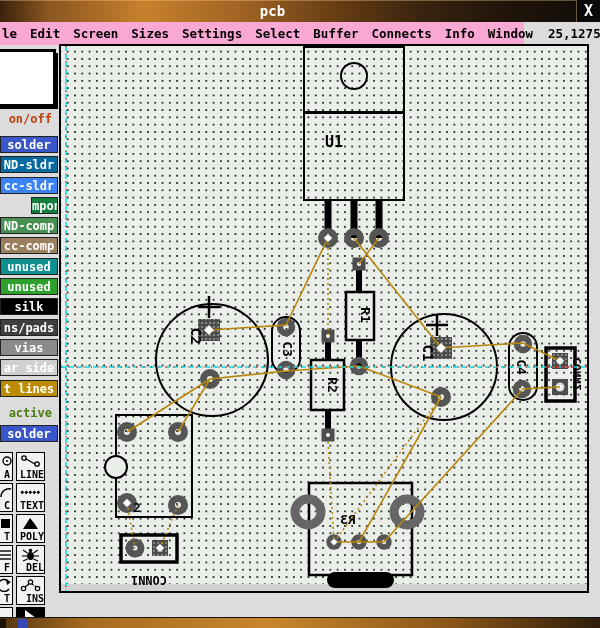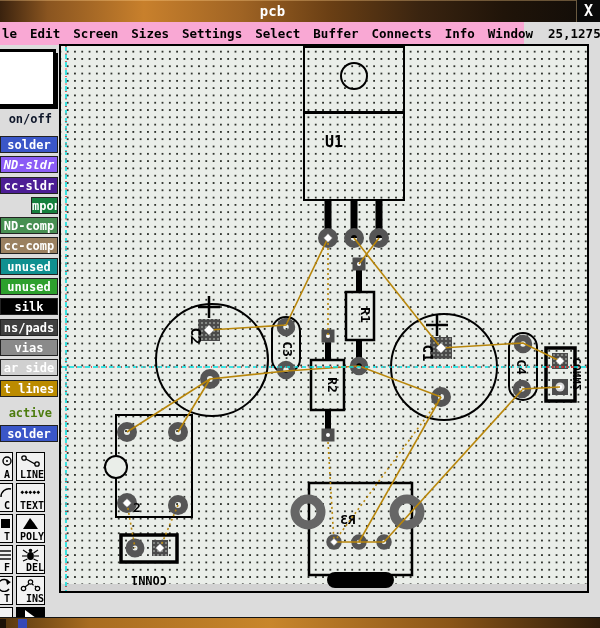--- a/index.html
+++ b/index.html
@@ -22,21 +22,21 @@
   .menubar{position:absolute;left:0;top:22px;width:524px;height:23px;background:#f9a8d4;
     display:flex;align-items:center;gap:13px;padding-left:2px;box-sizing:border-box;
     font-size:12.5px;font-weight:bold;color:#000;white-space:nowrap;}
   .menubar .mi{cursor:pointer;}
   .menubar .readout{margin-left:2px;}
 
   
   .preview{position:absolute;left:-8px;top:49px;width:58px;height:52px;background:#fff;
     border:3px solid #000;box-shadow:3px 3px 0 -1px #000;}
   .onoff{position:absolute;left:0;top:112px;width:52px;text-align:right;
-    font-size:12px;font-weight:bold;color:#0f172a;}
+    font-size:12px;font-weight:bold;color:#c2410c;}
   .layers{position:absolute;left:0;top:136px;width:58px;}
   .layerbtn{height:17px;margin-bottom:3.3px;color:#fff;font-size:12px;font-weight:bold;
     text-align:center;line-height:17px;border:1px solid #222;box-sizing:border-box;
     cursor:pointer;overflow:hidden;}
   .activelbl{position:absolute;left:0;top:406px;width:52px;text-align:right;
     font-size:12px;font-weight:bold;color:#4d7c0f;}
   .activebtn{position:absolute;left:0;top:425px;width:58px;}
 
   
   .toolbtn{position:absolute;width:29px;height:29px;background:#f2f2f2;border:1px solid #000;
@@ -85,22 +85,22 @@
     <span class="mi">Info</span>
     <span class="mi">Window</span>
     <span class="readout">25,1275</span>
   </div>
 
   <div class="preview"></div>
   <div class="onoff">on/off</div>
 
   <div class="layers">
     <div class="layerbtn" style="background: rgb(58, 86, 200);">solder</div>
-    <div class="layerbtn" style="background: #8b5cf6; font-style: italic;">ND-sldr</div>
-    <div class="layerbtn" style="background: #4c1d95;">cc-sldr</div>
+    <div class="layerbtn" style="background: #0369a1;">ND-sldr</div>
+    <div class="layerbtn" style="background: #3b82f6;">cc-sldr</div>
     <div class="layerbtn" style="background: #15803d; margin-left: 31px;">mponent</div>
     <div class="layerbtn" style="background: rgb(71, 143, 82);">ND-comp</div>
     <div class="layerbtn" style="background: rgb(154, 128, 96);">cc-comp</div>
     <div class="layerbtn" style="background: rgb(15, 144, 144);">unused</div>
     <div class="layerbtn" style="background: rgb(45, 160, 45);">unused</div>
     <div class="layerbtn" style="background: rgb(0, 0, 0);">silk</div>
     <div class="layerbtn" style="background: rgb(63, 63, 63);">ns/pads</div>
     <div class="layerbtn" style="background: rgb(138, 138, 138);">vias</div>
     <div class="layerbtn" style="background: rgb(208, 208, 208);">ar side</div>
     <div class="layerbtn" style="background: rgb(187, 139, 0);">t lines</div>

